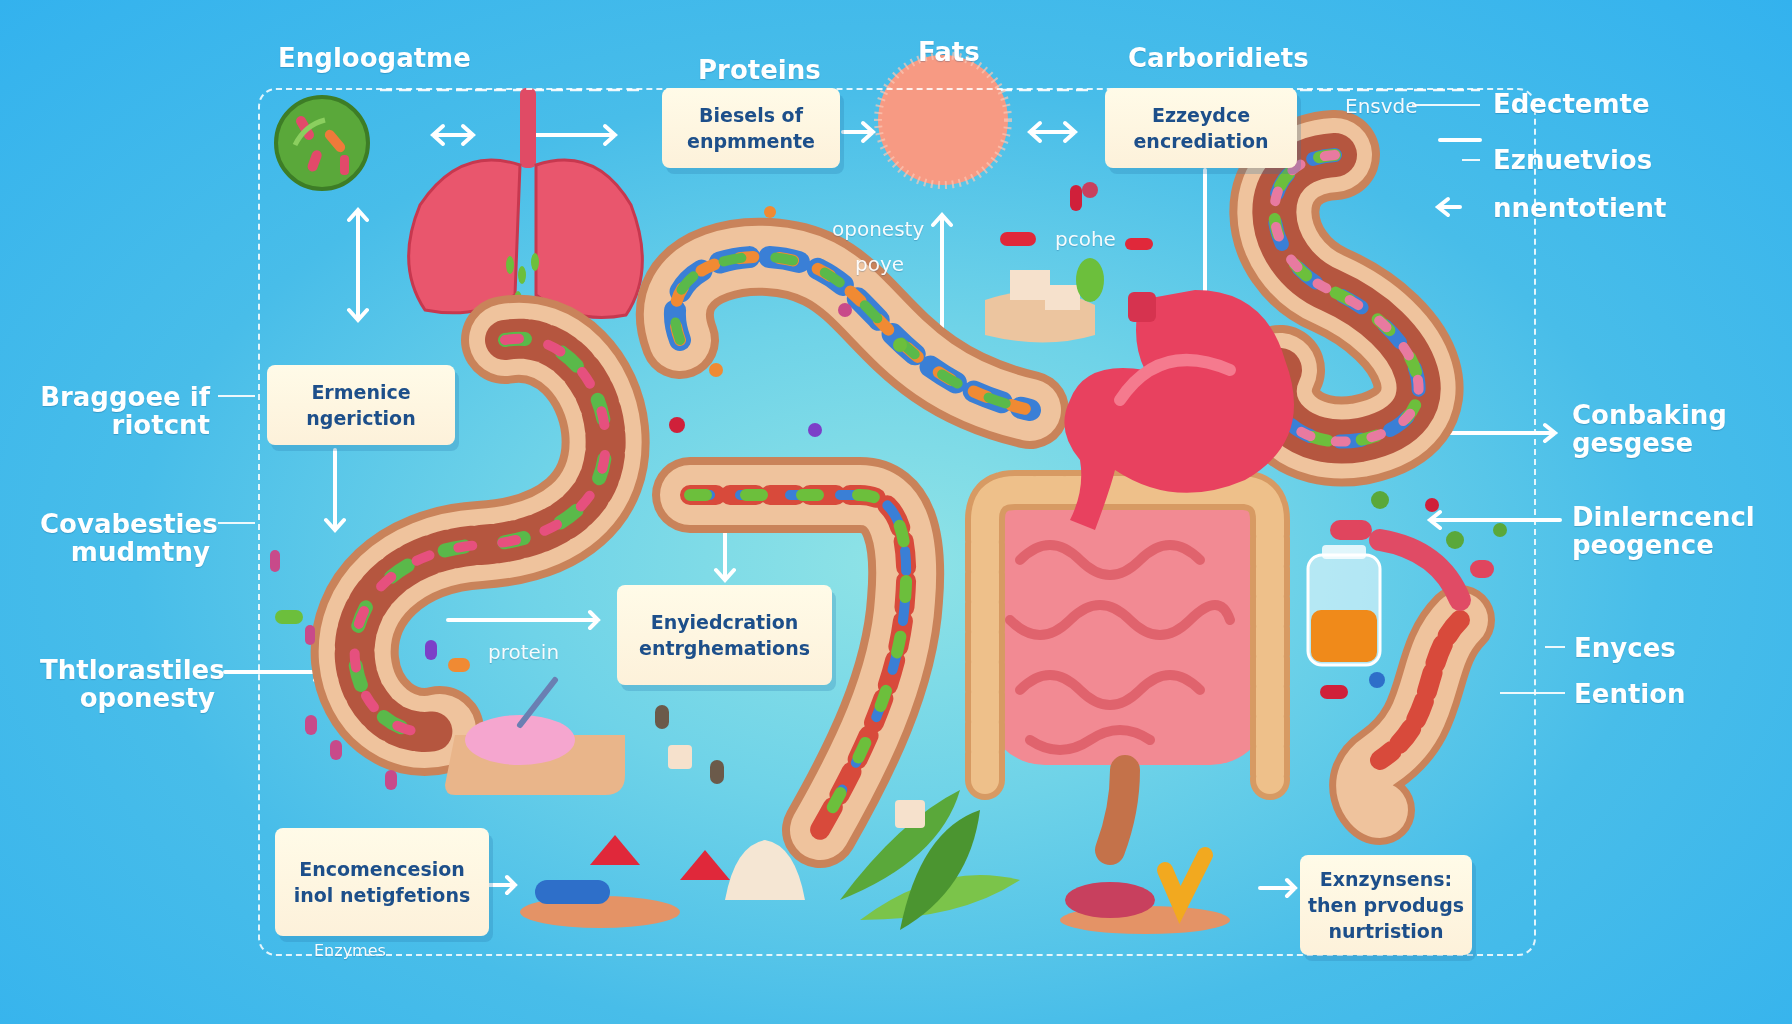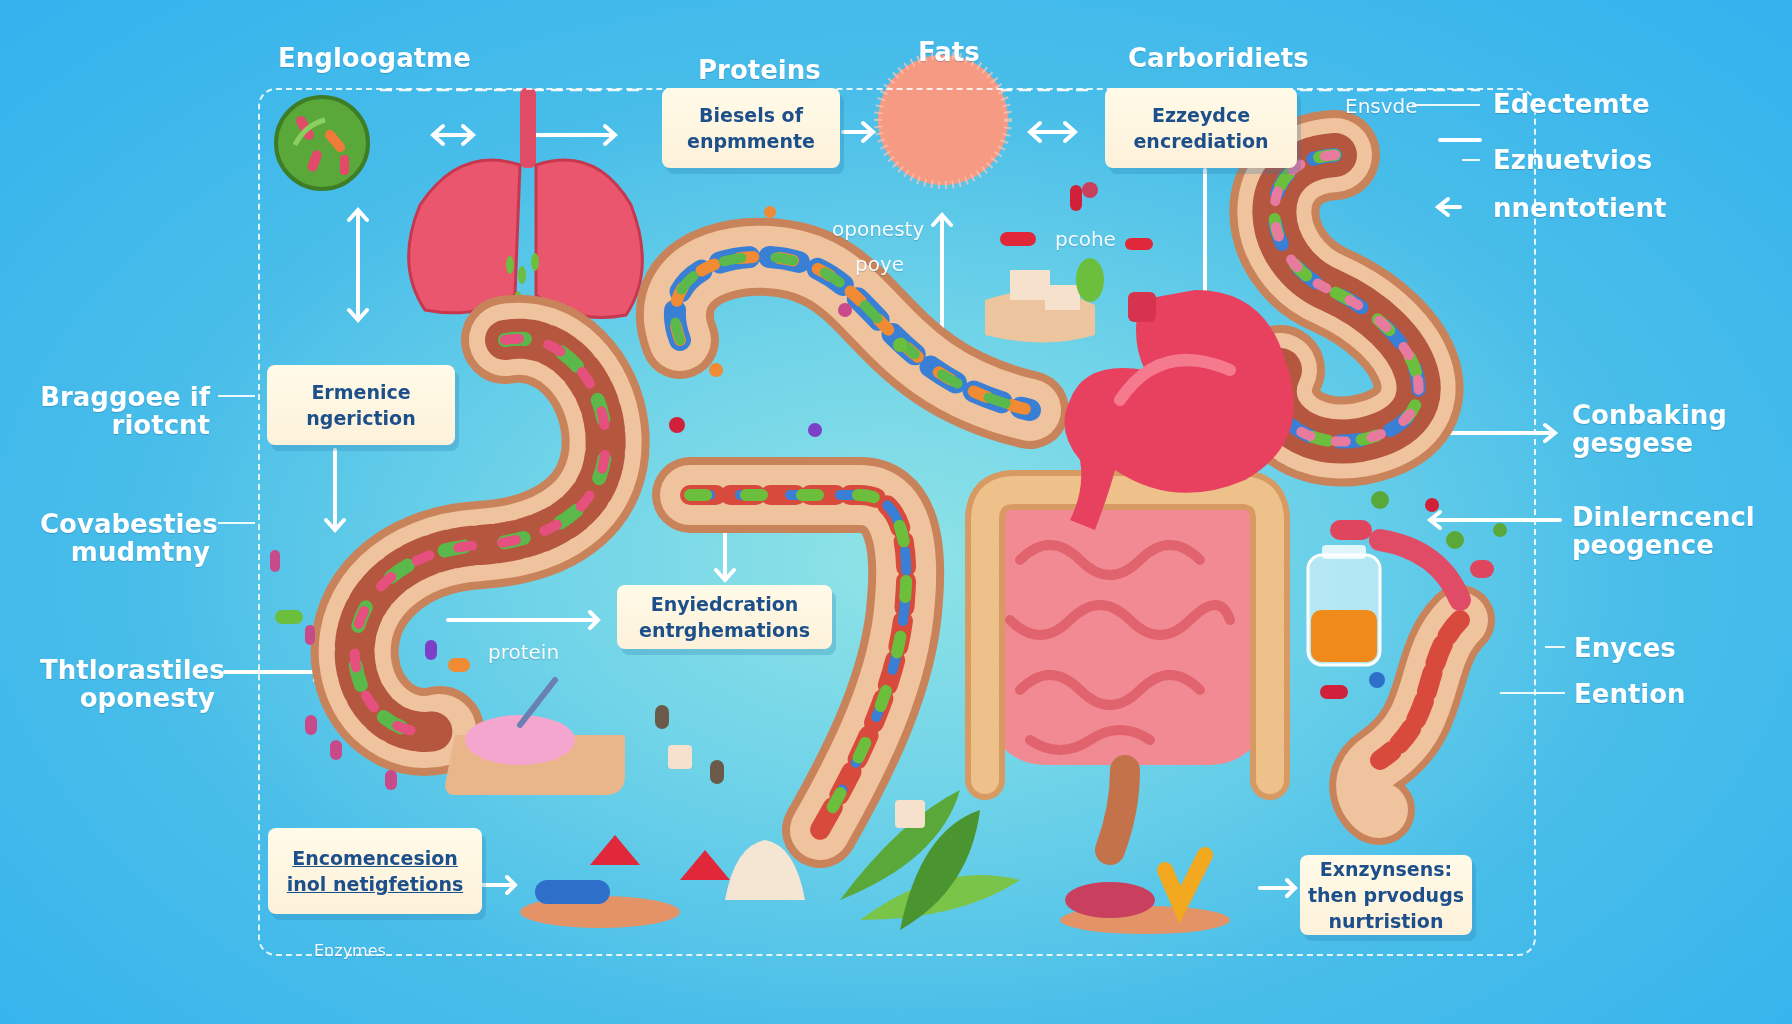--- a/index.html
+++ b/index.html
@@ -218,25 +218,25 @@
 <div class="lbl" style="left:698px;top:56px;">Proteins</div>
 <div class="lbl" style="left:918px;top:38px;">Fats</div>
 <div class="lbl" style="left:1128px;top:44px;">Carboridiets</div>
 
 <div class="box" style="left:662px;top:88px;width:178px;height:80px;">Biesels of
 enpmmente</div>
 <div class="box" style="left:1105px;top:88px;width:192px;height:80px;">Ezzeydce
 encrediation</div>
 <div class="box" style="left:267px;top:365px;width:188px;height:80px;">Ermenice
 ngeriction</div>
-<div class="box" style="left:617px;top:585px;width:215px;height:64px;">Enyiedcration
+<div class="box" style="left:617px;top:585px;width:215px;height:100px;">Enyiedcration
 entrghemations</div>
-<div class="box" style="left:268px;top:828px;width:214px;height:86px;text-decoration:underline;">Encomencesion
+<div class="box" style="left:275px;top:828px;width:214px;height:108px;">Encomencesion
 inol netigfetions</div>
-<div class="box" style="left:1300px;top:855px;width:172px;height:80px;">Exnzynsens:
+<div class="box" style="left:1300px;top:855px;width:172px;height:100px;">Exnzynsens:
 then prvodugs
 nurtristion</div>
 
 <div class="lbl right" style="left:40px;top:383px;width:170px;">Braggoee if
 riotcnt</div>
 <div class="lbl right" style="left:40px;top:510px;width:170px;">Covabesties
 mudmtny</div>
 <div class="lbl right" style="left:40px;top:656px;width:175px;text-align:right;">Thtlorastiles
 oponesty</div>
 

